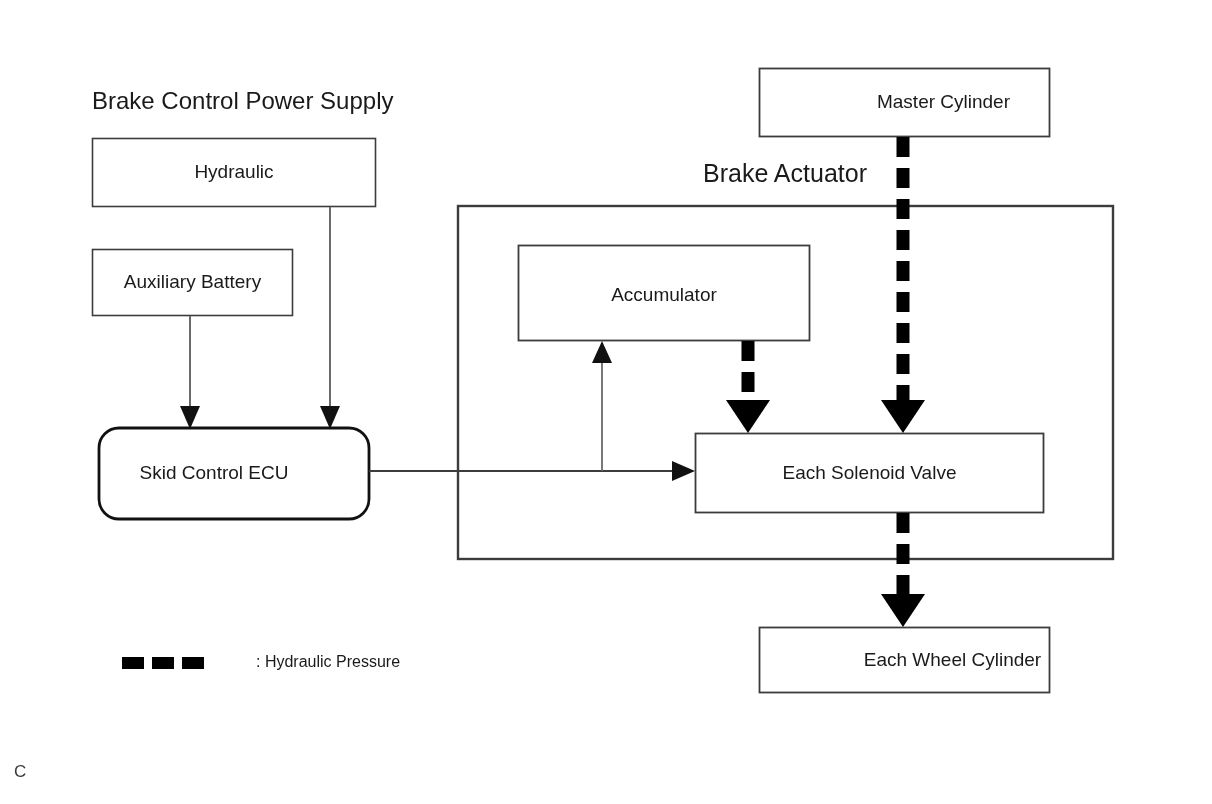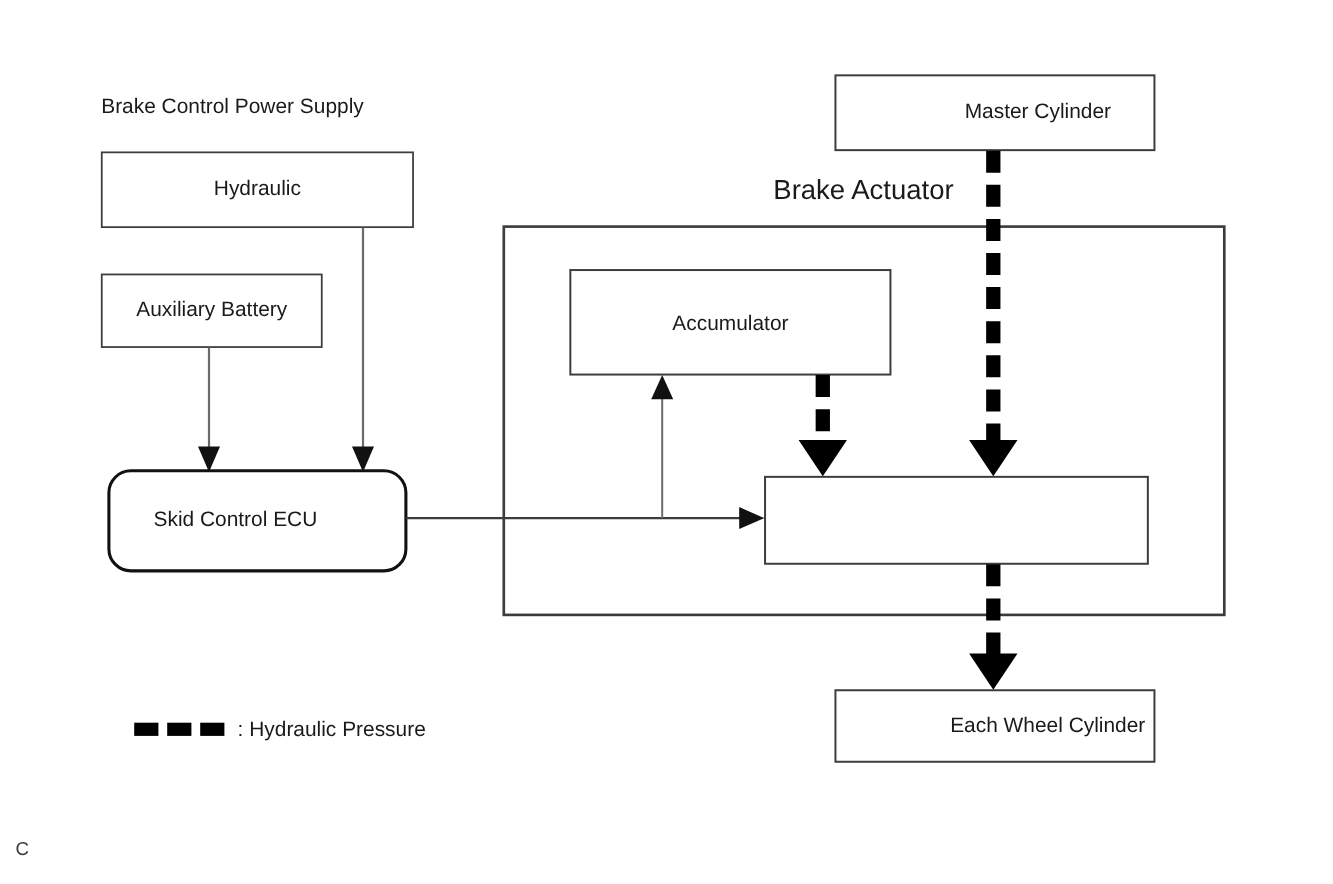--- a/index.html
+++ b/index.html
@@ -39,34 +39,35 @@
     justify-content: center;
     text-align: center;
     font-size: 19px;
     line-height: 1.2;
   }
   .free-label {
     font-size: 25px;
     line-height: 1.2;
   }
   .label-title {
-    font-size: 19px;
+    font-size: 24px;
   }
   .corner-mark {
     position: absolute;
     font-size: 17px;
     color: #3a3a3a;
     font-family: "Liberation Sans", sans-serif;
   }
   .legend-text {
     position: absolute;
-    font-size: 19px;
+    font-size: 16px;
     color: #1a1a1a;
     font-family: "Liberation Sans", sans-serif;
     white-space: nowrap;
+    margin-left: 40px;
   }
 </style>
 </head>
 <body>
 
 <div id="canvas">
 
   <svg class="layer" viewBox="0 0 1212 804">
 
     <rect x="92.5" y="138.5" width="283" height="68" fill="#ffffff" stroke="#3c3c3c" stroke-width="1.6"></rect>
@@ -135,20 +136,21 @@
   <div class="node-label" style="left:92px; top:138px; width:284px; height:69px;">Hydraulic</div>
 
   <div class="node-label" style="left:92px; top:249px; width:201px; height:67px;">Auxiliary Battery</div>
 
   <div class="node-label" style="left:99px; top:428px; width:230px; height:91px;">Skid Control ECU</div>
 
   <div class="node-label" style="left:798px; top:68px; width:291px; height:69px;">Master Cylinder</div>
 
   <div class="node-label" style="left:518px; top:245px; width:292px; height:100px;">Accumulator</div>
 
+  <div class="node-label" style="left:695px; top:433px; width:349px; height:80px;">Each Solenoid Valve</div>
 
   <div class="node-label" style="left:759px; top:627px; width:291px; height:66px;margin-left:48px;">Each Wheel Cylinder</div>
 
   <div class="legend-text" style="left:216px; top:653px;">: Hydraulic Pressure</div>
 
   <div class="corner-mark" style="left:14px; top:762px;">C</div>
 
 </div>
 
 </body></html>

